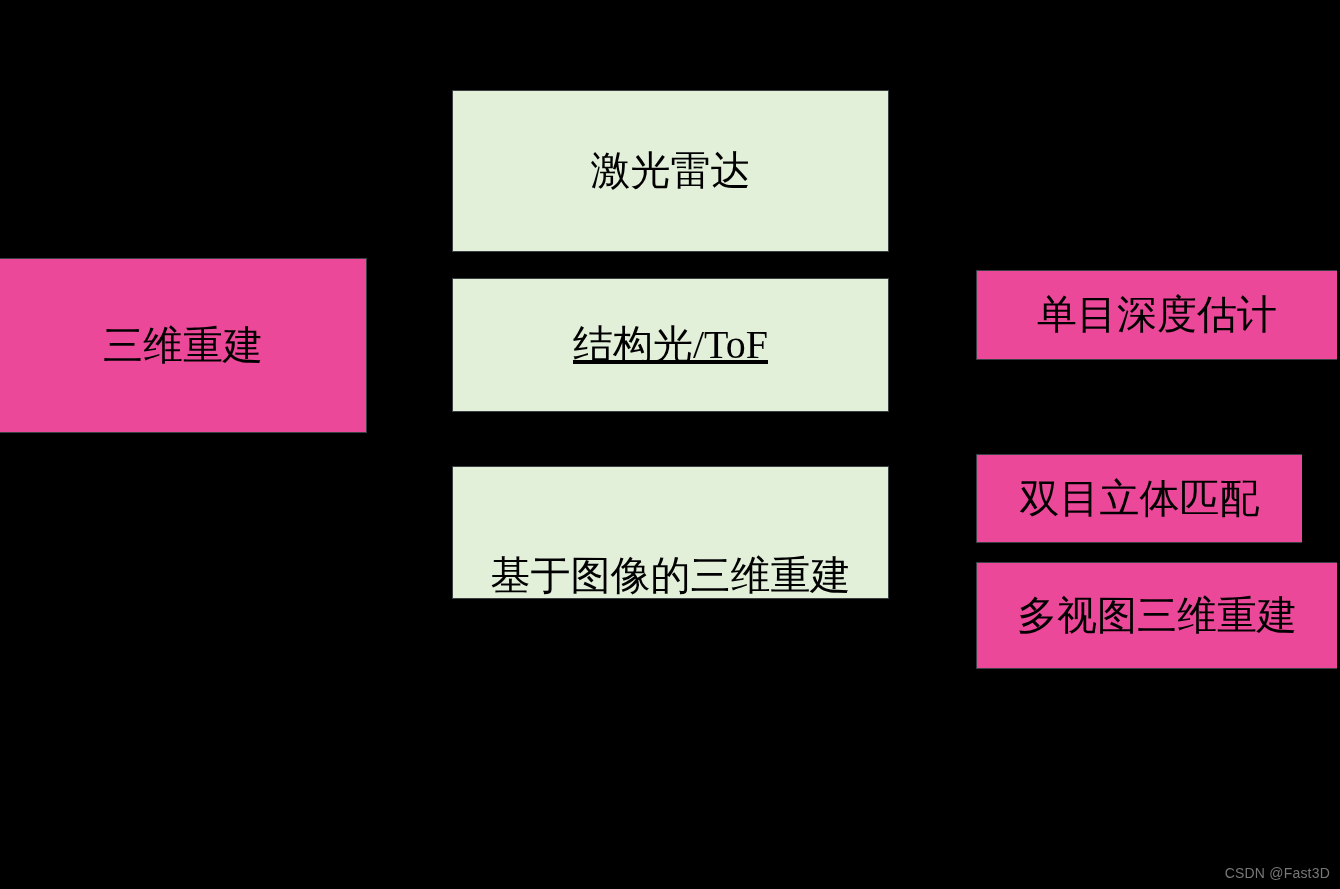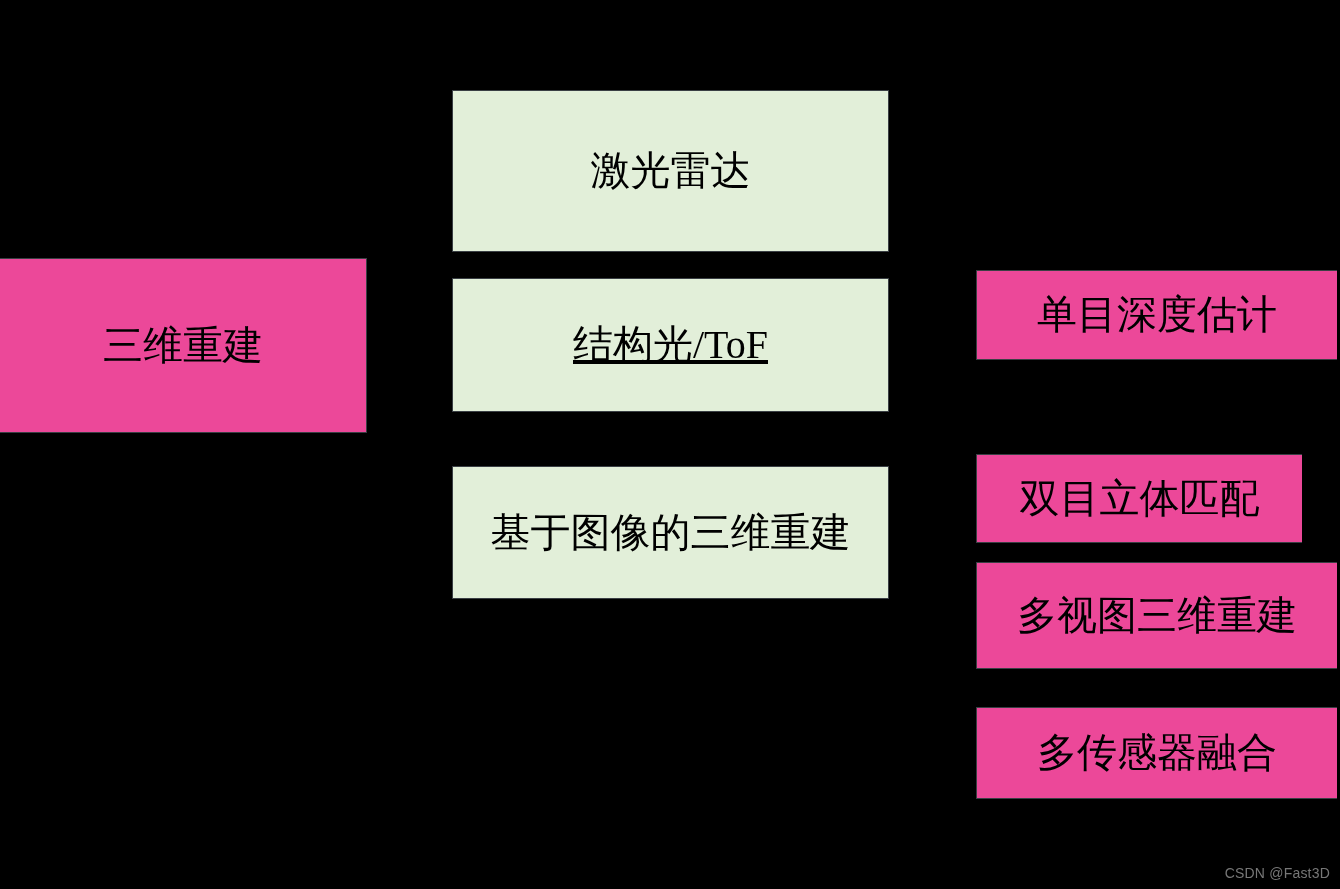--- a/index.html
+++ b/index.html
@@ -44,21 +44,21 @@
 
   
   .branch {
     left: 452px;
     width: 437px;
     background: #E2EFD9;
     font-size: 40px;
   }
   .branch-0 { top: 90px;  height: 162px; }
   .branch-1 { top: 278px; height: 134px; text-decoration: underline; }
-  .branch-2 { top: 466px; height: 133px; }
+  .branch-2 { top: 466px; height: 133px; align-items: flex-end; }
 
   
   .leaf {
     left: 976px;
     background: #ec4899;
     font-size: 40px;
     border-right: none;
   }
   .leaf-0 { top: 270px; height: 90px; width: 361px; }
   .leaf-1 { top: 427px; height: 89px; width: 326px; margin-top: 27px; }
@@ -104,19 +104,16 @@
   </div>
 
   <div class="node leaf leaf-1">
     <span class="node-label">双目立体匹配</span>
   </div>
 
   <div class="node leaf leaf-2">
     <span class="node-label">多视图三维重建</span>
   </div>
 
-  <div class="node leaf leaf-3">
-    <span class="node-label">多传感器融合</span>
-  </div>
 
   <div class="watermark">CSDN @Fast3D</div>
 
 </div>
 
 </body></html>

